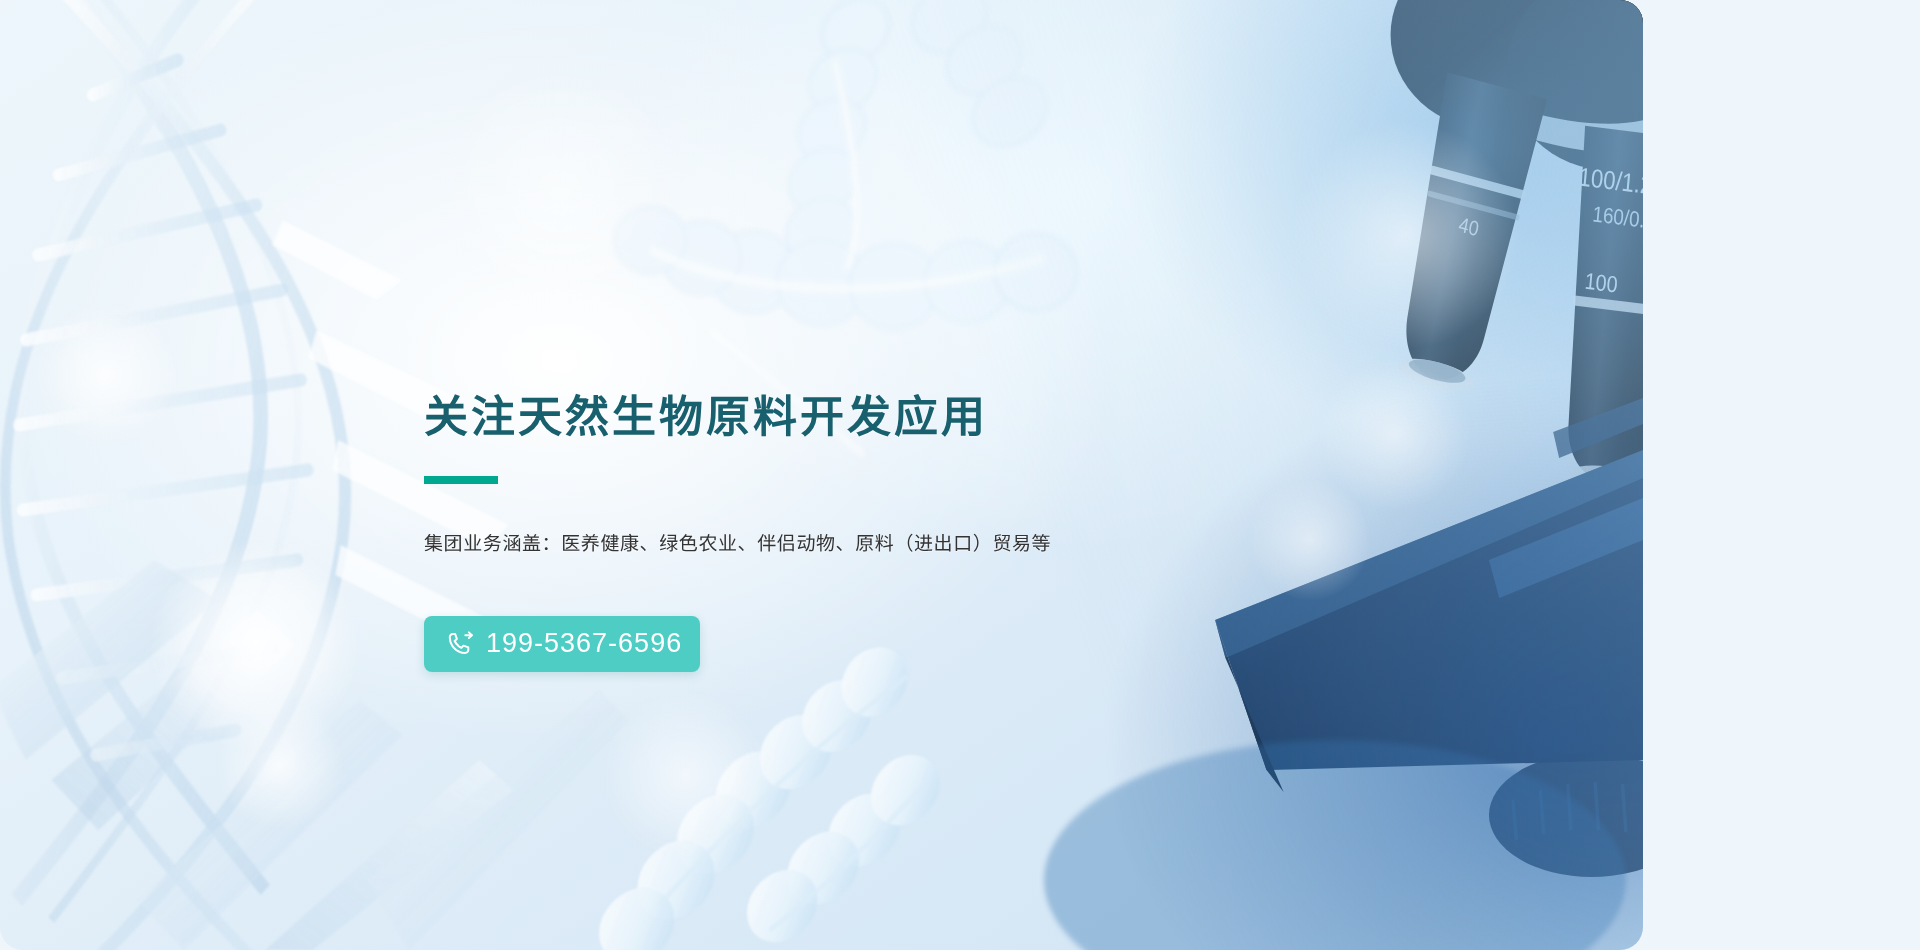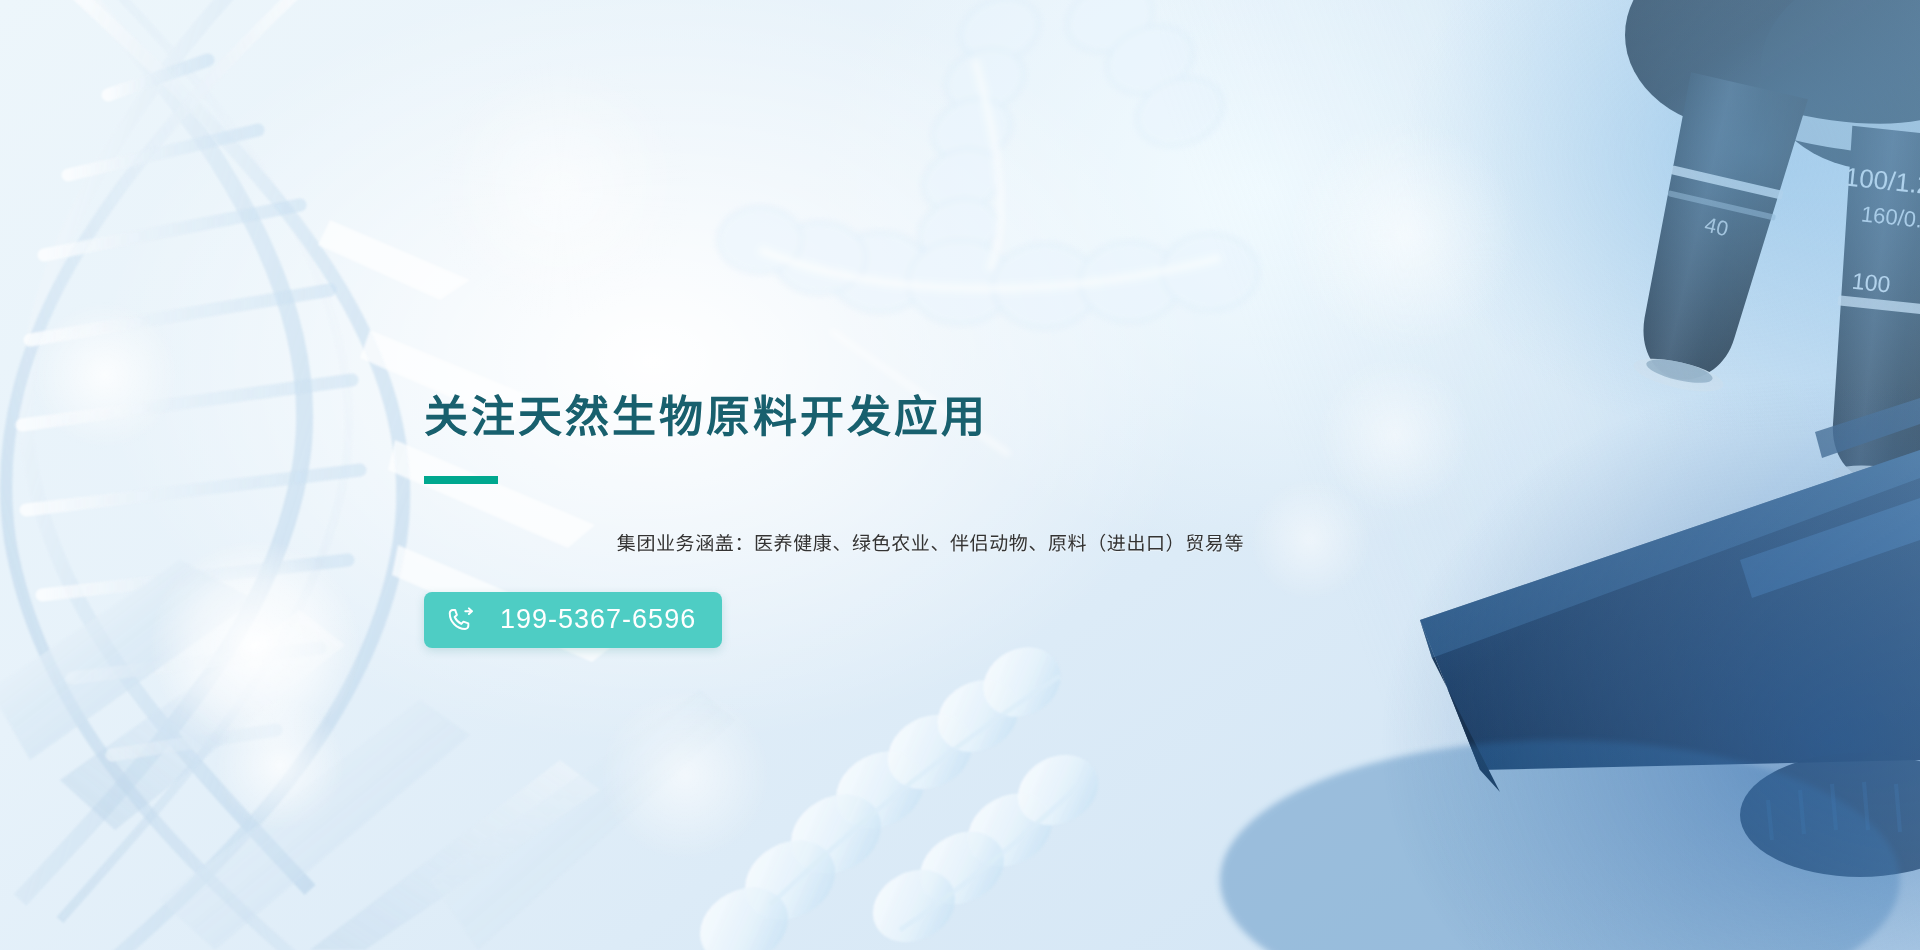--- a/index.html
+++ b/index.html
@@ -7,26 +7,27 @@
   html, body {
     width:1920px; height:950px;
     overflow:hidden;
     font-family:"Liberation Sans","DejaVu Sans",sans-serif;
     background:#eef6fb;
   }
 
   
   .banner {
     position:relative;
-    width:1920px; height:950px;
+    width:1643px; height:950px;
     overflow:hidden;
     background:
       radial-gradient(ellipse 900px 620px at 34% 38%, #ffffff 0%, rgba(255,255,255,0) 62%),
       radial-gradient(ellipse 760px 600px at 66% 20%, #f2fbff 0%, rgba(242,251,255,0) 60%),
       linear-gradient(145deg, #edf6fb 0%, #e7f2fa 32%, #dcebf7 60%, #cfe3f4 100%);
+    border-radius: 23px;
   }
 
   
   .bg-layer { position:absolute; inset:0; pointer-events:none; }
   .bg-layer svg { position:absolute; inset:0; width:100%; height:100%; display:block; }
 
   
   .bokeh { position:absolute; border-radius:50%; pointer-events:none; }
   .bokeh.b1 { left:150px;  top:540px; width:210px; height:210px;
     background:radial-gradient(circle at 50% 50%, rgba(255,255,255,.95) 0%, rgba(255,255,255,.55) 42%, rgba(255,255,255,0) 72%); }
@@ -71,36 +72,36 @@
     white-space:nowrap;
     text-shadow:0 1px 2px rgba(255,255,255,.65);
   }
 
   .rule {
     width:74px; height:8px;
     background:#00a88f;
     margin-top:32px;
   }
 
-  .desc { margin-top:40px;text-align:right; }
+  .desc { margin-top:40px; }
   .desc-line {
     font-size:19px;
     color:#333333;
     line-height:2.1;
     letter-spacing:.6px;
     white-space:nowrap;
     text-shadow:0 1px 1px rgba(255,255,255,.6);
   }
 
   .phone-btn {
     display:inline-flex;
     align-items:center;
-    gap:24px;
-    margin-top:28px;
-    padding:13px 26px 13px 22px;
+    gap:10px;
+    margin-top:52px;
+    padding:13px 18px 13px 22px;
     background:#4ecdc4;
     border:0;
     border-radius:8px;
     cursor:pointer;
     box-shadow:0 3px 10px rgba(60,150,150,.22);
   }
   .phone-ico { display:block; width:30px; height:30px; flex:none; }
   .phone-num {
     font-size:27px;
     font-weight:500;

